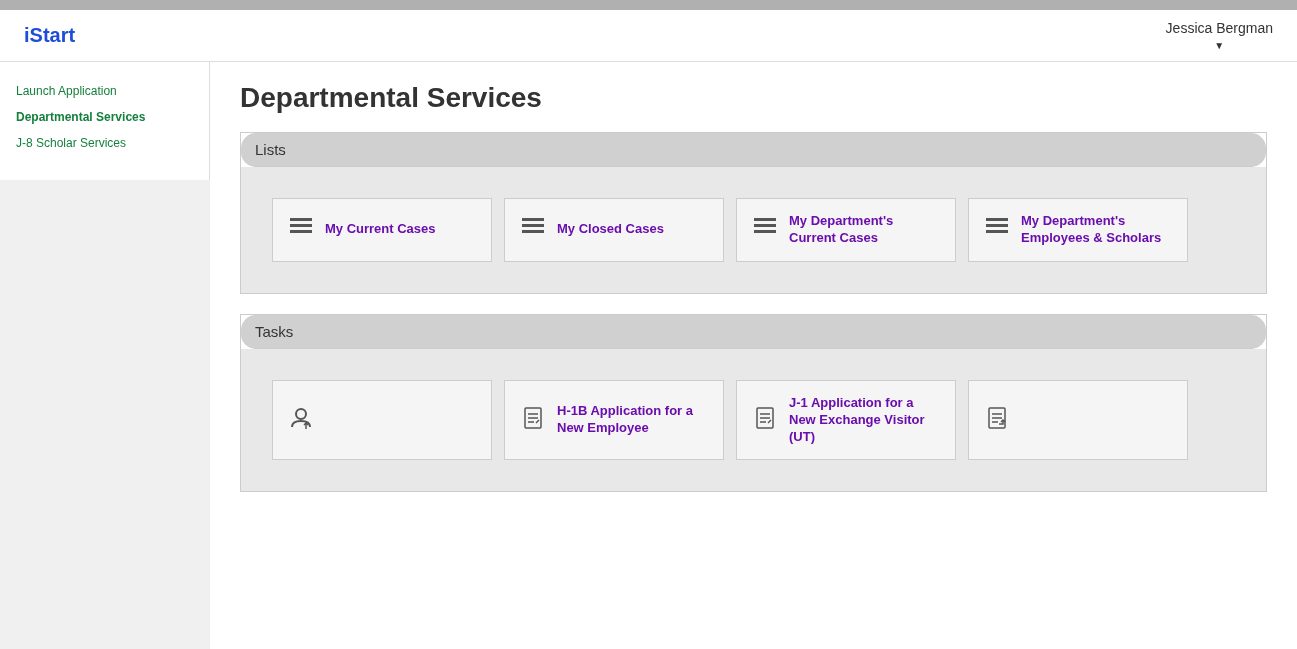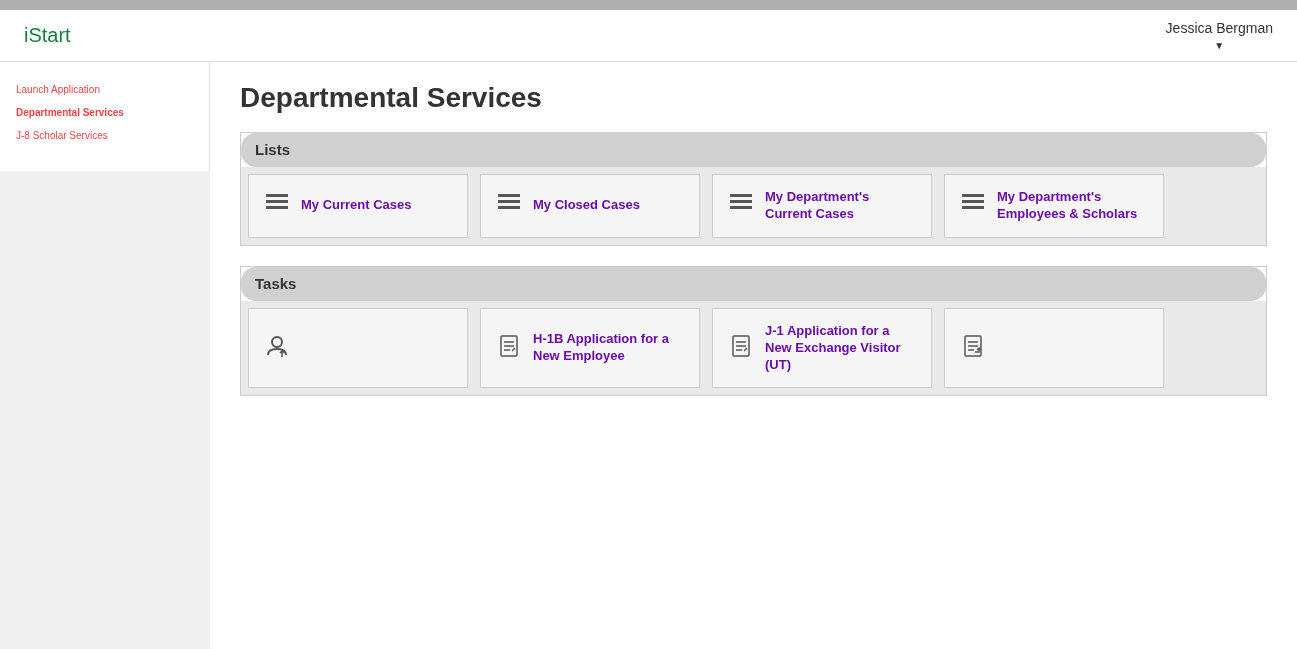--- a/index.html
+++ b/index.html
@@ -15,22 +15,22 @@
       border-bottom: 1px solid #ddd;
       display: flex;
       align-items: center;
       justify-content: space-between;
       padding: 12px 24px;
       height: 52px;
     }
 
     .header-logo {
       font-size: 20px;
-      font-weight: normal;
-      color: #15803d;
+      font-weight: bold;
+      color: #1d4ed8;
     }
 
     .header-user {
       font-size: 14px;
       color: #333;
       display: flex;
       align-items: center;
       gap: 4px;
       cursor: pointer;
       flex-direction: column;
@@ -49,22 +49,22 @@
     .sidebar {
       width: 210px;
       background: white;
       border-right: 1px solid #ddd;
       padding: 20px 16px;
       position: relative;
     }
 
     .sidebar nav a {
       display: block;
-      font-size: 10px;
-      color: #ef4444;
+      font-size: 12px;
+      color: #15803d;
       text-decoration: none;
       margin-bottom: 8px;
       padding: 2px 0;
     }
 
     .sidebar nav a.active {
       font-weight: bold;
     }
 
     .content {
@@ -82,29 +82,29 @@
 
     .section {
       border: 1px solid #ccc;
       margin-bottom: 20px;
     }
 
     .section-header {
       background: #d0d0d0;
       padding: 8px 14px;
       font-size: 15px;
-      font-weight: bold;
+      font-weight: normal;
       color: #333;
       border-bottom: 1px solid #ccc;
       border-radius: 15px;
     }
 
     .section-body {
       background: #e8e8e8;
-      padding: 7px;
+      padding: 31px;
       display: flex;
       flex-wrap: wrap;
       gap: 12px;
     }
 
     .tile {
       background: #f5f5f5;
       border: 1px solid #ccc;
       display: flex;
       align-items: center;

